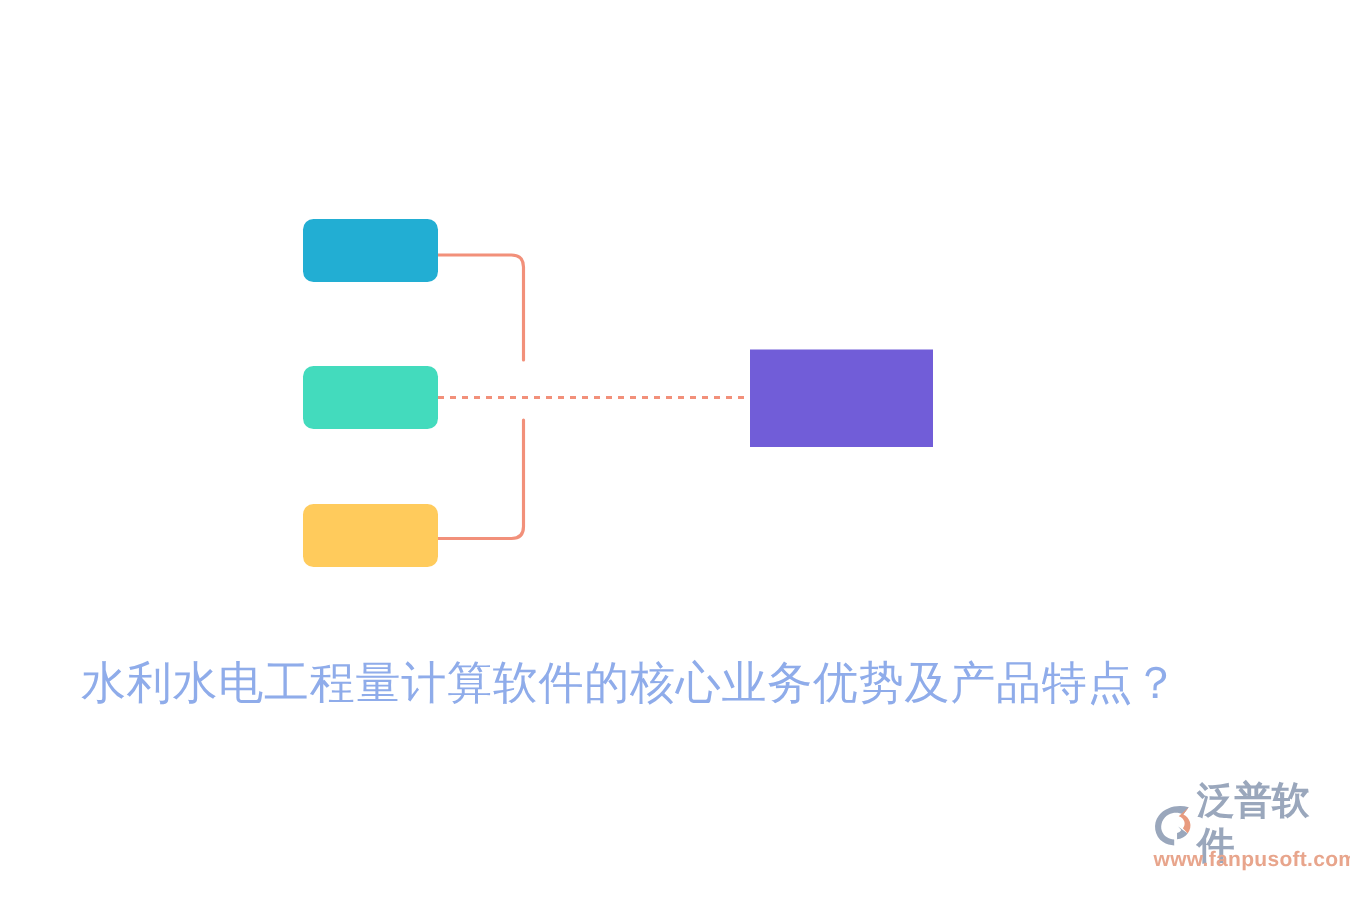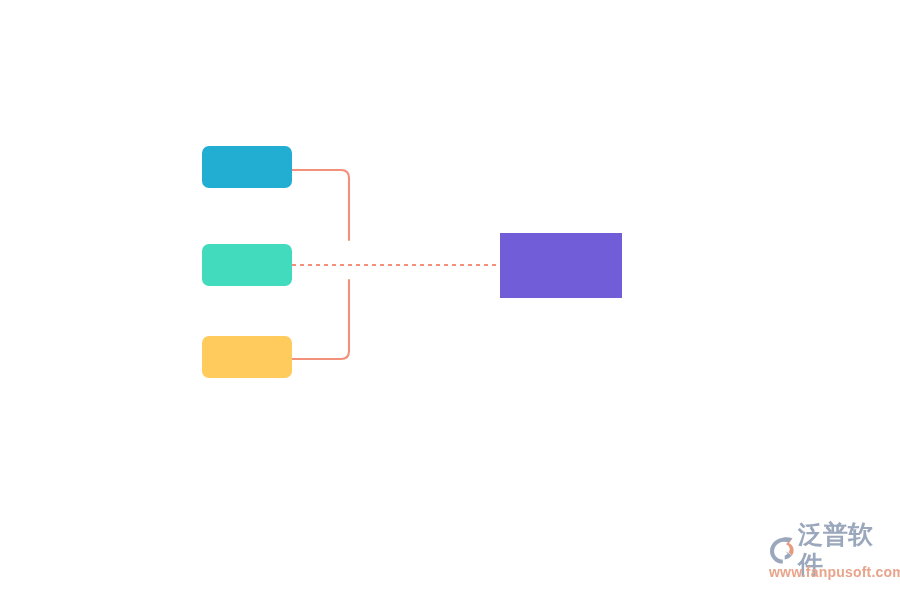--- a/index.html
+++ b/index.html
@@ -127,20 +127,21 @@
     <path d="M 292 359 L 341 359 Q 349 359 349 351 L 349 280" fill="none" stroke="#F2907A" stroke-width="2.1" stroke-linecap="round"></path>
 
     <path d="M 292 265 L 500 265" fill="none" stroke="#F2907A" stroke-width="2.1" stroke-dasharray="4 4" stroke-linecap="butt"></path>
   </svg>
 
   <div class="node" id="node-blue"></div>
   <div class="node" id="node-green"></div>
   <div class="node" id="node-yellow"></div>
   <div class="node" id="node-purple"></div>
 
+  <div id="caption">水利水电工程量计算软件的核心业务优势及产品特点？</div>
 
   <div id="watermark">
     <div id="logo-row">
       <svg id="logo-mark" viewBox="0 0 30 30" xmlns="http://www.w3.org/2000/svg">
         <path d="M24.5 3.2 C17.5 1.0 9.0 3.0 4.6 8.6 C0.2 14.2 1.6 22.4 7.4 26.4
                  C9.6 27.9 12.2 28.6 14.8 28.6 L14.8 24.6 C11.2 24.6 7.8 22.4 6.6 19.0
                  C5.2 14.9 7.2 10.1 11.2 8.0 C14.2 6.4 17.9 6.6 20.9 8.0 Z" fill="#9AA7BC"></path>
         <path d="M24.5 3.2 L20.9 8.0 C23.0 9.0 24.6 10.8 25.3 13.0
                  C26.1 15.6 25.5 18.5 23.8 20.6 L20.6 17.2 C21.6 16.0 22.0 14.4 21.6 12.9
                  C21.1 11.1 19.6 9.7 17.8 9.2 Z" fill="#E89A7E"></path>

